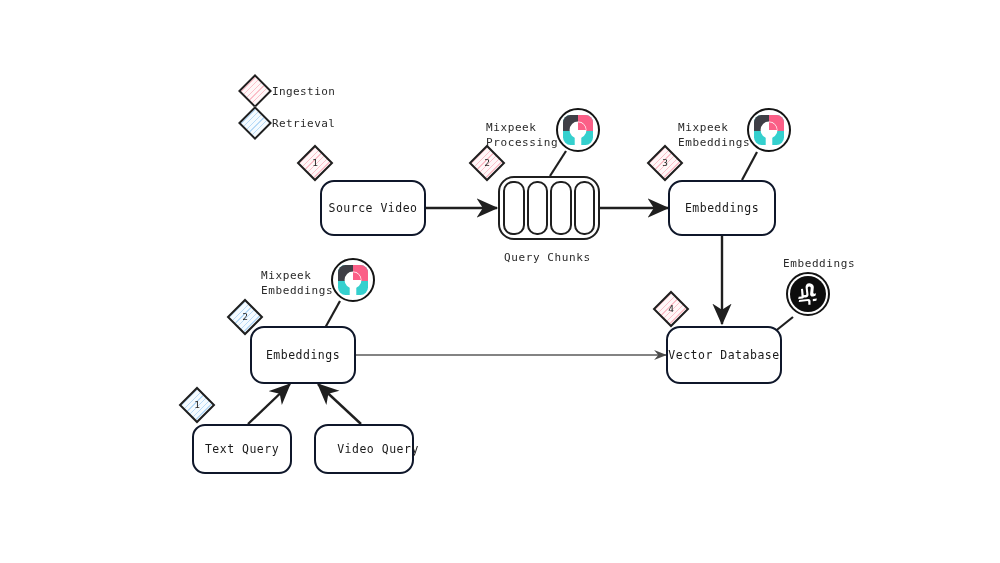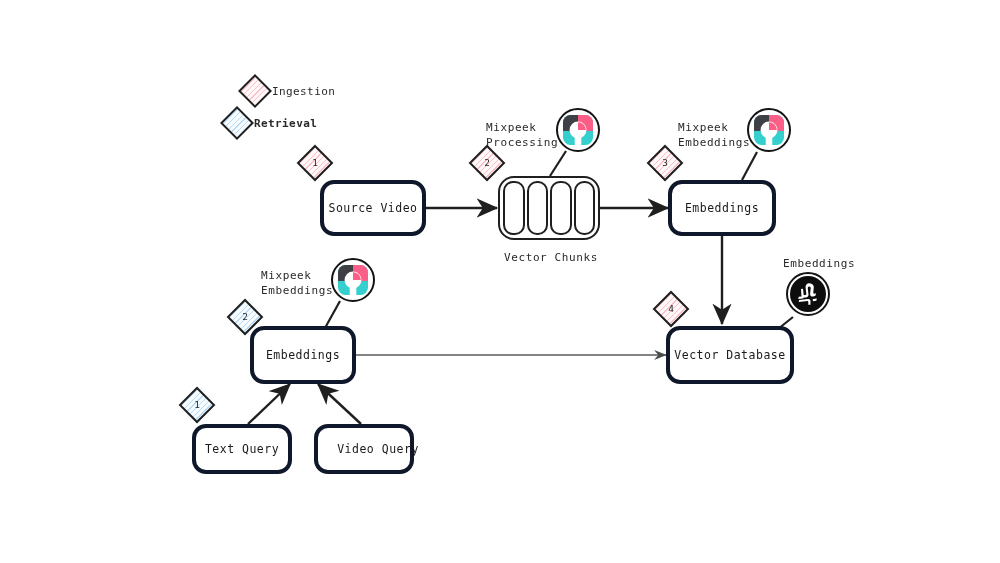--- a/index.html
+++ b/index.html
@@ -15,21 +15,21 @@
     position: relative;
     width: 1000px;
     height: 563px;
     background: #ffffff;
     overflow: hidden;
   }
 
   
   .node {
     position: absolute;
-    border: 4px solid #0f172a;
+    border: 2px solid #0f172a;
     border-radius: 14px;
     background: #ffffff;
     display: flex;
     align-items: center;
     justify-content: center;
     font-size: 11.5px;
     letter-spacing: 0.5px;
     color: #1a1a1a;
     box-sizing: border-box;
     white-space: nowrap;
@@ -172,52 +172,52 @@
     <path d="M793,317 L773,333" stroke="#1f1f1f" stroke-width="2.2" fill="none"></path>
   </svg>
 
   <div class="legend-row" style="left:238px; top:74px;">
     <span class="legend-wrap">
       <span class="legend-dia d-ingest"></span>
     </span>
     <span class="legend-label">Ingestion</span>
   </div>
 
-  <div class="legend-row" style="left:220px; top:106px;font-weight:bold;">
+  <div class="legend-row" style="left:238px; top:106px;">
     <span class="legend-wrap">
       <span class="legend-dia d-retrieve"></span>
     </span>
     <span class="legend-label">Retrieval</span>
   </div>
 
   <div class="node" style="left:320px; top:180px; width:106px; height:56px;">
     <span>Source Video</span>
   </div>
 
   <div class="chunks" style="left:498px; top:176px; width:102px; height:64px;">
     <span class="chunk"></span>
     <span class="chunk"></span>
     <span class="chunk"></span>
     <span class="chunk"></span>
   </div>
-  <div class="caption" style="left:504px; top:244px;">Vector Chunks</div>
+  <div class="caption" style="left:504px; top:244px;">Query Chunks</div>
 
   <div class="node" style="left:668px; top:180px; width:108px; height:56px;">
     <span>Embeddings</span>
   </div>
 
-  <div class="node" style="left:666px; top:326px; width:128px; height:58px;text-align:right;">
+  <div class="node" style="left:666px; top:326px; width:116px; height:58px;text-align:right;">
     <span>Vector Database</span>
   </div>
 
   <div class="node" style="left:250px; top:326px; width:106px; height:58px;">
     <span>Embeddings</span>
   </div>
 
-  <div class="node" style="left:192px; top:424px; width:100px; height:50px;">
+  <div class="node" style="left:192px; top:424px; width:100px; height:50px;border-radius:13px;">
     <span>Text Query</span>
   </div>
 
   <div class="node" style="left:314px; top:424px; width:100px; height:50px;padding-left:28px;">
     <span>Video Query</span>
   </div>
 
   <div class="diamond d-ingest" style="left:302px; top:150px;">
     <span class="dnum">1</span>
   </div>

